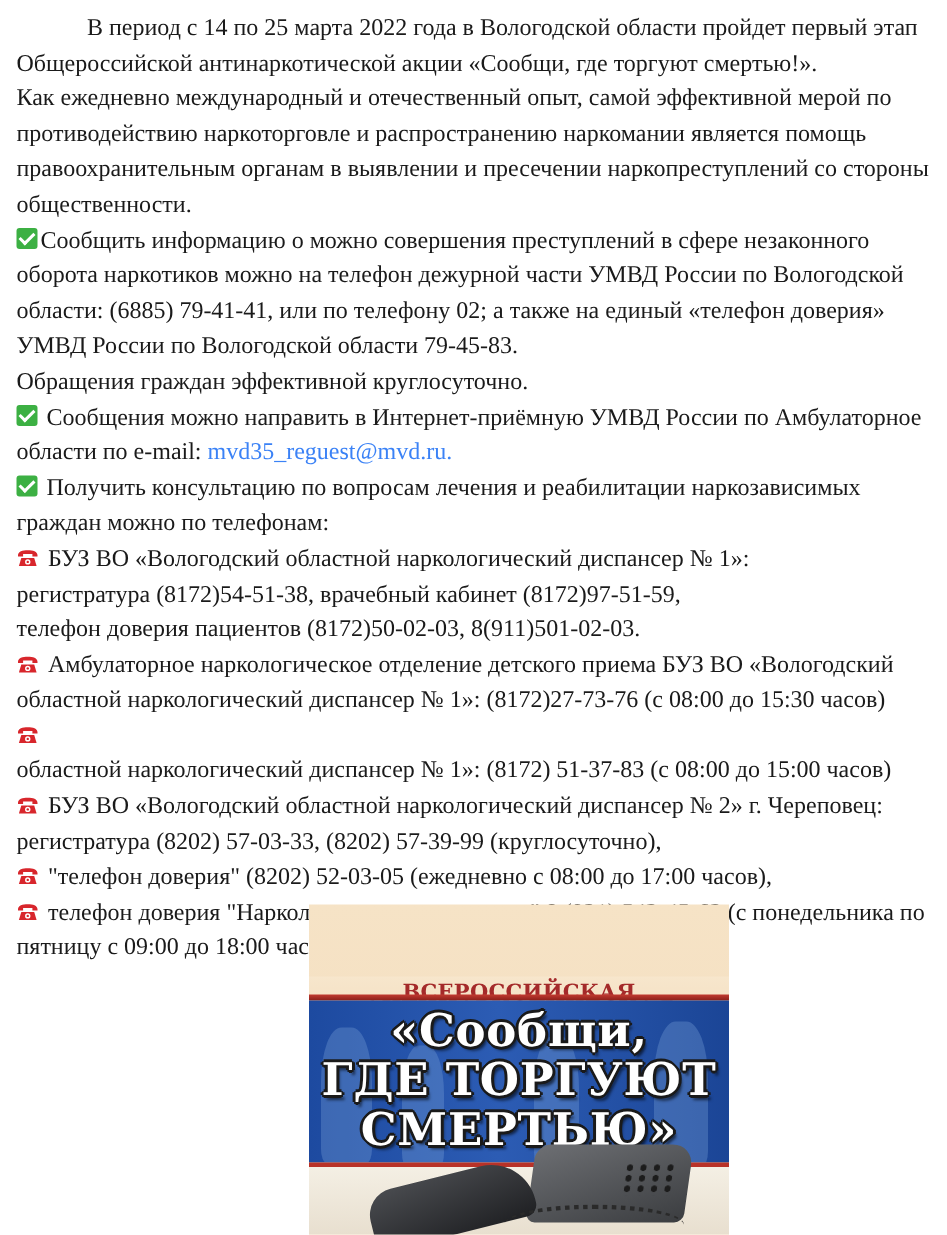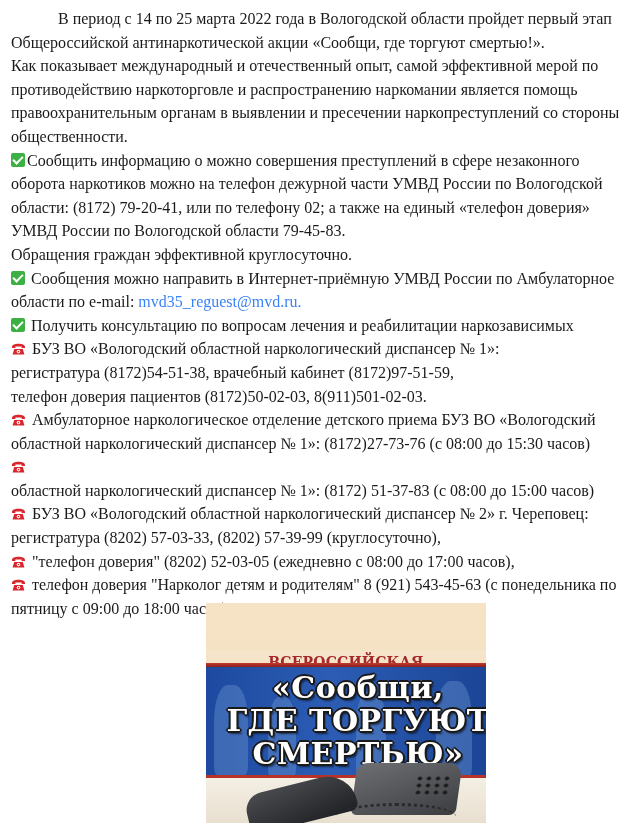--- a/index.html
+++ b/index.html
@@ -107,21 +107,20 @@
     font-family: "DejaVu Serif", serif;
     font-weight: bold;
     color: #ffffff;
     font-size: 30px;
     line-height: 33px;
     letter-spacing: 0.5px;
     text-shadow:
       2px 0 0 #1a1a1a, -2px 0 0 #1a1a1a, 0 2px 0 #1a1a1a, 0 -2px 0 #1a1a1a,
       1px 1px 0 #1a1a1a, -1px -1px 0 #1a1a1a, 1px -1px 0 #1a1a1a, -1px 1px 0 #1a1a1a,
       2px 3px 2px rgba(0,0,0,0.6);
-    margin-left: 12px;
   }
   .banner-title span { display: block; }
   .banner-redline2 {
     position: absolute; left: 0; top: 172px; width: 280px; height: 3px;
     background: #b83228;
   }
   .banner-bottom {
     position: absolute; left: 0; top: 175px; width: 280px; height: 45px;
     background: linear-gradient(#f4efe4, #e8dfcf);
   }
@@ -165,35 +164,36 @@
       <circle cx="7.5" cy="8.6" r="1.8" fill="#ffffff"></circle>
       <circle cx="7.5" cy="8.6" r="0.8" fill="#d8262c"></circle>
     </symbol>
   </defs>
 </svg>
 
 <div class="doc">
 
   <span class="line indent">В период с 14 по 25 марта 2022 года в Вологодской области пройдет первый этап</span>
   <span class="line">Общероссийской антинаркотической акции «Сообщи, где торгуют смертью!».</span>
-  <span class="line">Как показывает международный и отечественный опыт, самой эффективной мерой по</span>
+  <span class="line">Как ежедневно международный и отечественный опыт, самой эффективной мерой по</span>
   <span class="line">противодействию наркоторговле и распространению наркомании является помощь</span>
   <span class="line">правоохранительным органам в выявлении и пресечении наркопреступлений со стороны</span>
   <span class="line">общественности.</span>
 
   <span class="line"><span class="check-icon"></span><span>Сообщить информацию о можно совершения преступлений в сфере незаконного</span></span>
   <span class="line">оборота наркотиков можно на телефон дежурной части УМВД России по Вологодской</span>
-  <span class="line">области: (8172) 79-20-41, или по телефону 02; а также на единый «телефон доверия»</span>
+  <span class="line">области: (6885) 79-41-41, или по телефону 02; а также на единый «телефон доверия»</span>
   <span class="line">УМВД России по Вологодской области 79-45-83.</span>
   <span class="line">Обращения граждан эффективной круглосуточно.</span>
 
   <span class="line"><span class="check-icon"></span><span> Сообщения можно направить в Интернет-приёмную УМВД России по Амбулаторное</span></span>
   <span class="line"><span>области по e-mail:  </span><a class="link">mvd35_reguest@mvd.ru</a><span class="link">.</span></span>
 
   <span class="line"><span class="check-icon"></span><span> Получить консультацию по вопросам лечения и реабилитации наркозависимых</span></span>
+  <span class="line">граждан можно по телефонам:</span>
 
   <span class="line"><svg class="phone-icon">
         <use href="#phone-sym"></use>
       </svg><span> БУЗ ВО «Вологодский областной наркологический диспансер № 1»:</span></span>
   <span class="line">регистратура (8172)54-51-38, врачебный кабинет (8172)97-51-59,</span>
   <span class="line">телефон доверия пациентов (8172)50-02-03, 8(911)501-02-03.</span>
 
   <span class="line"><svg class="phone-icon">
         <use href="#phone-sym"></use>
       </svg><span> Амбулаторное наркологическое отделение детского приема БУЗ ВО «Вологодский</span></span>

